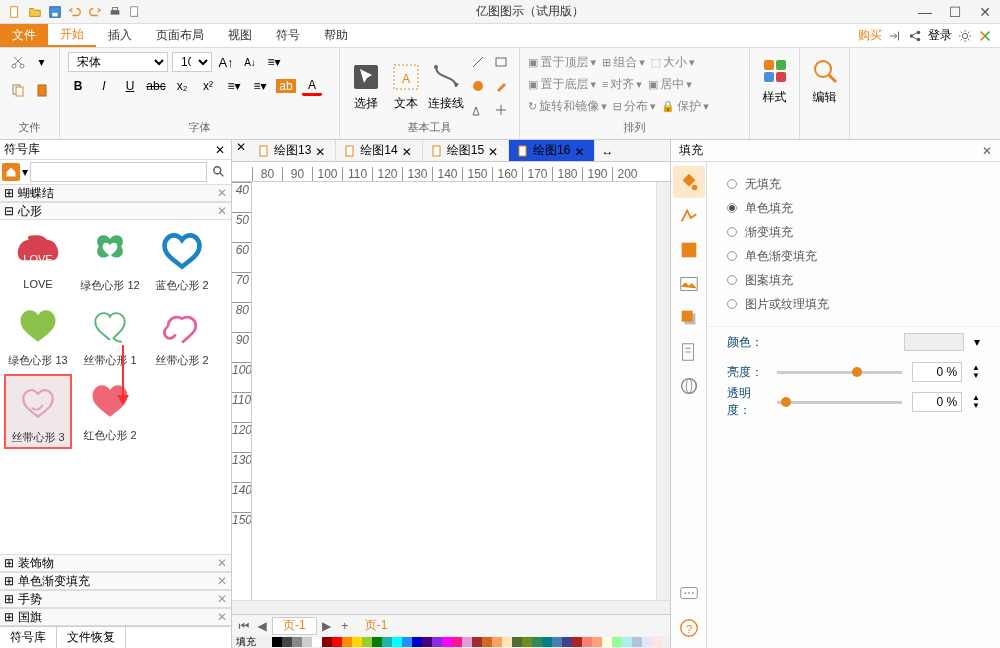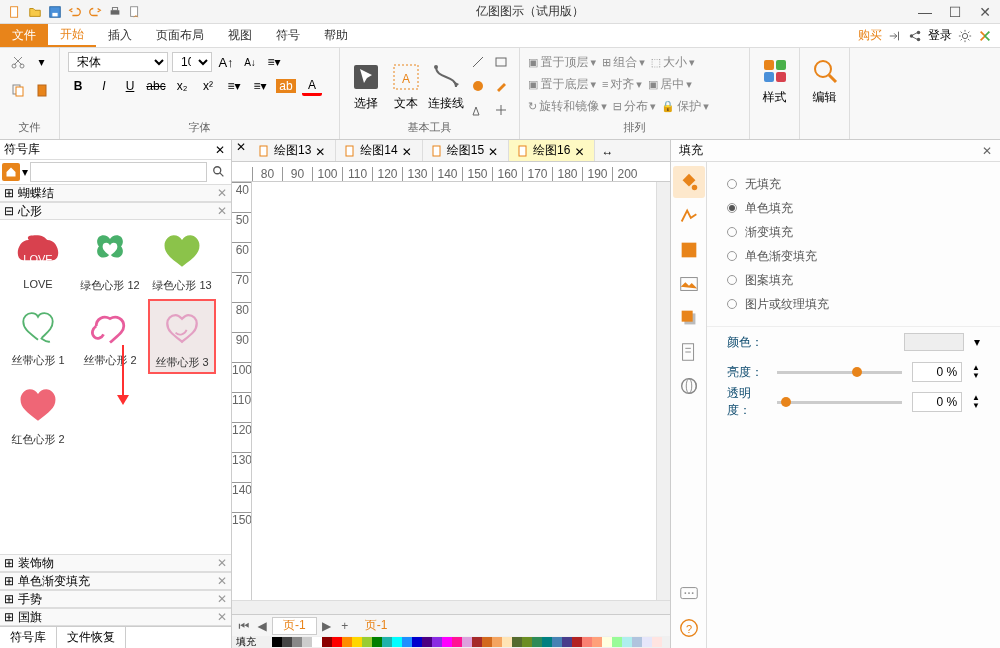--- a/index.html
+++ b/index.html
@@ -51,25 +51,25 @@
 .shape-cell.selected { border: 2px solid #ff5555; background: #f0e8e8; }
 .shape-icon { width: 50px; height: 50px; display: flex; align-items: center; justify-content: center; }
 .shape-label { font-size: 11px; color: #333; }
 .scroll-shapes { flex: 1; overflow-y: auto; }
 .bottom-tabs { height: 22px; border-top: 1px solid #ccc; display: flex; }
 .bottom-tab { padding: 0 10px; display: flex; align-items: center; cursor: pointer; border-right: 1px solid #ccc; }
 
 .center-panel { flex: 1; display: flex; flex-direction: column; background: #f0f0f0; }
 .doc-tabs { height: 22px; display: flex; align-items: stretch; background: #f5f5f5; border-bottom: 1px solid #ccc; }
 .doc-tab { padding: 0 8px; display: flex; align-items: center; gap: 4px; cursor: pointer; border-right: 1px solid #ddd; }
-.doc-tab.active { background: #fef9c3; }
+.doc-tab.active { background: #1d4ed8; }
 .doc-tab-close { width: 12px; height: 12px; cursor: pointer; }
 .ruler-h { height: 20px; background: #fff; border-bottom: 1px solid #ccc; display: flex; font-size: 9px; color: #666; align-items: flex-end; padding-left: 20px; overflow: hidden; }
 .ruler-tick { width: 30px; text-align: center; border-left: 1px solid #999; }
-.canvas-area { flex: 1; display: flex; background: #fdba74; position: relative; overflow: hidden; }
+.canvas-area { flex: 1; display: flex; background: #fdba74; position: relative; overflow: hidden; font-style: italic; }
 .ruler-v { width: 20px; background: #fff; border-right: 1px solid #ccc; display: flex; flex-direction: column; font-size: 9px; color: #666; overflow: hidden; }
 .ruler-v-tick { height: 30px; text-align: right; padding-right: 2px; border-top: 1px solid #999; }
 .canvas { flex: 1; background: #fff; }
 .page-tabs { height: 22px; background: #f5f5f5; border-top: 1px solid #ccc; display: flex; align-items: center; gap: 2px; padding: 0 4px; }
 .page-nav-btn { width: 16px; height: 16px; cursor: pointer; display: flex; align-items: center; justify-content: center; color: #666; }
 .page-tab { padding: 0 10px; height: 18px; display: flex; align-items: center; border: 1px solid #ccc; background: #fff; cursor: pointer; color: #e8841a; }
 .color-bar { height: 12px; display: flex; }
 .color-bar-label { width: 40px; font-size: 10px; display: flex; align-items: center; padding-left: 4px; }
 .color-swatch { width: 10px; height: 10px; margin: 1px 0; }
 
@@ -408,20 +408,28 @@
             <div class="shape-label">LOVE</div>
           </div>
           <div class="shape-cell">
             <div class="shape-icon">
               <svg width="46" height="46" viewBox="0 0 50 50">
                 <path d="M25 12c-3-6-14-6-14 3 0 2 1 4 2 5-1 1-2 3-2 5 0 9 11 9 14 3 3 6 14 6 14-3 0-2-1-4-2-5 1-1 2-3 2-5 0-9-11-9-14-3z" fill="#49b06b"></path>
                 <path d="M25 30c-5-4-8-6-8-10 0-3 2-4 4-4s3 1 4 3c1-2 2-3 4-3s4 1 4 4c0 4-3 6-8 10z" fill="#fff"></path>
               </svg>
             </div>
             <div class="shape-label">绿色心形 12</div>
+          </div>
+          <div class="shape-cell">
+            <div class="shape-icon">
+              <svg width="46" height="46" viewBox="0 0 50 50">
+                <path d="M25 42c-12-9-19-14-19-23 0-6 5-11 10-11 4 0 7 2 9 5 2-3 5-5 9-5 5 0 10 5 10 11 0 9-7 14-19 23z" fill="none" stroke="#1c84c6" stroke-width="5"></path>
+              </svg>
+            </div>
+            <div class="shape-label">蓝色心形 2</div>
           </div>
           <div class="shape-cell">
             <div class="shape-icon">
               <svg width="46" height="46" viewBox="0 0 50 50">
                 <path d="M25 42c-12-9-19-14-19-23 0-6 5-11 10-11 4 0 7 2 9 5 2-3 5-5 9-5 5 0 10 5 10 11 0 9-7 14-19 23z" fill="#8bc34a"></path>
               </svg>
             </div>
             <div class="shape-label">绿色心形 13</div>
           </div>
           <div class="shape-cell">

